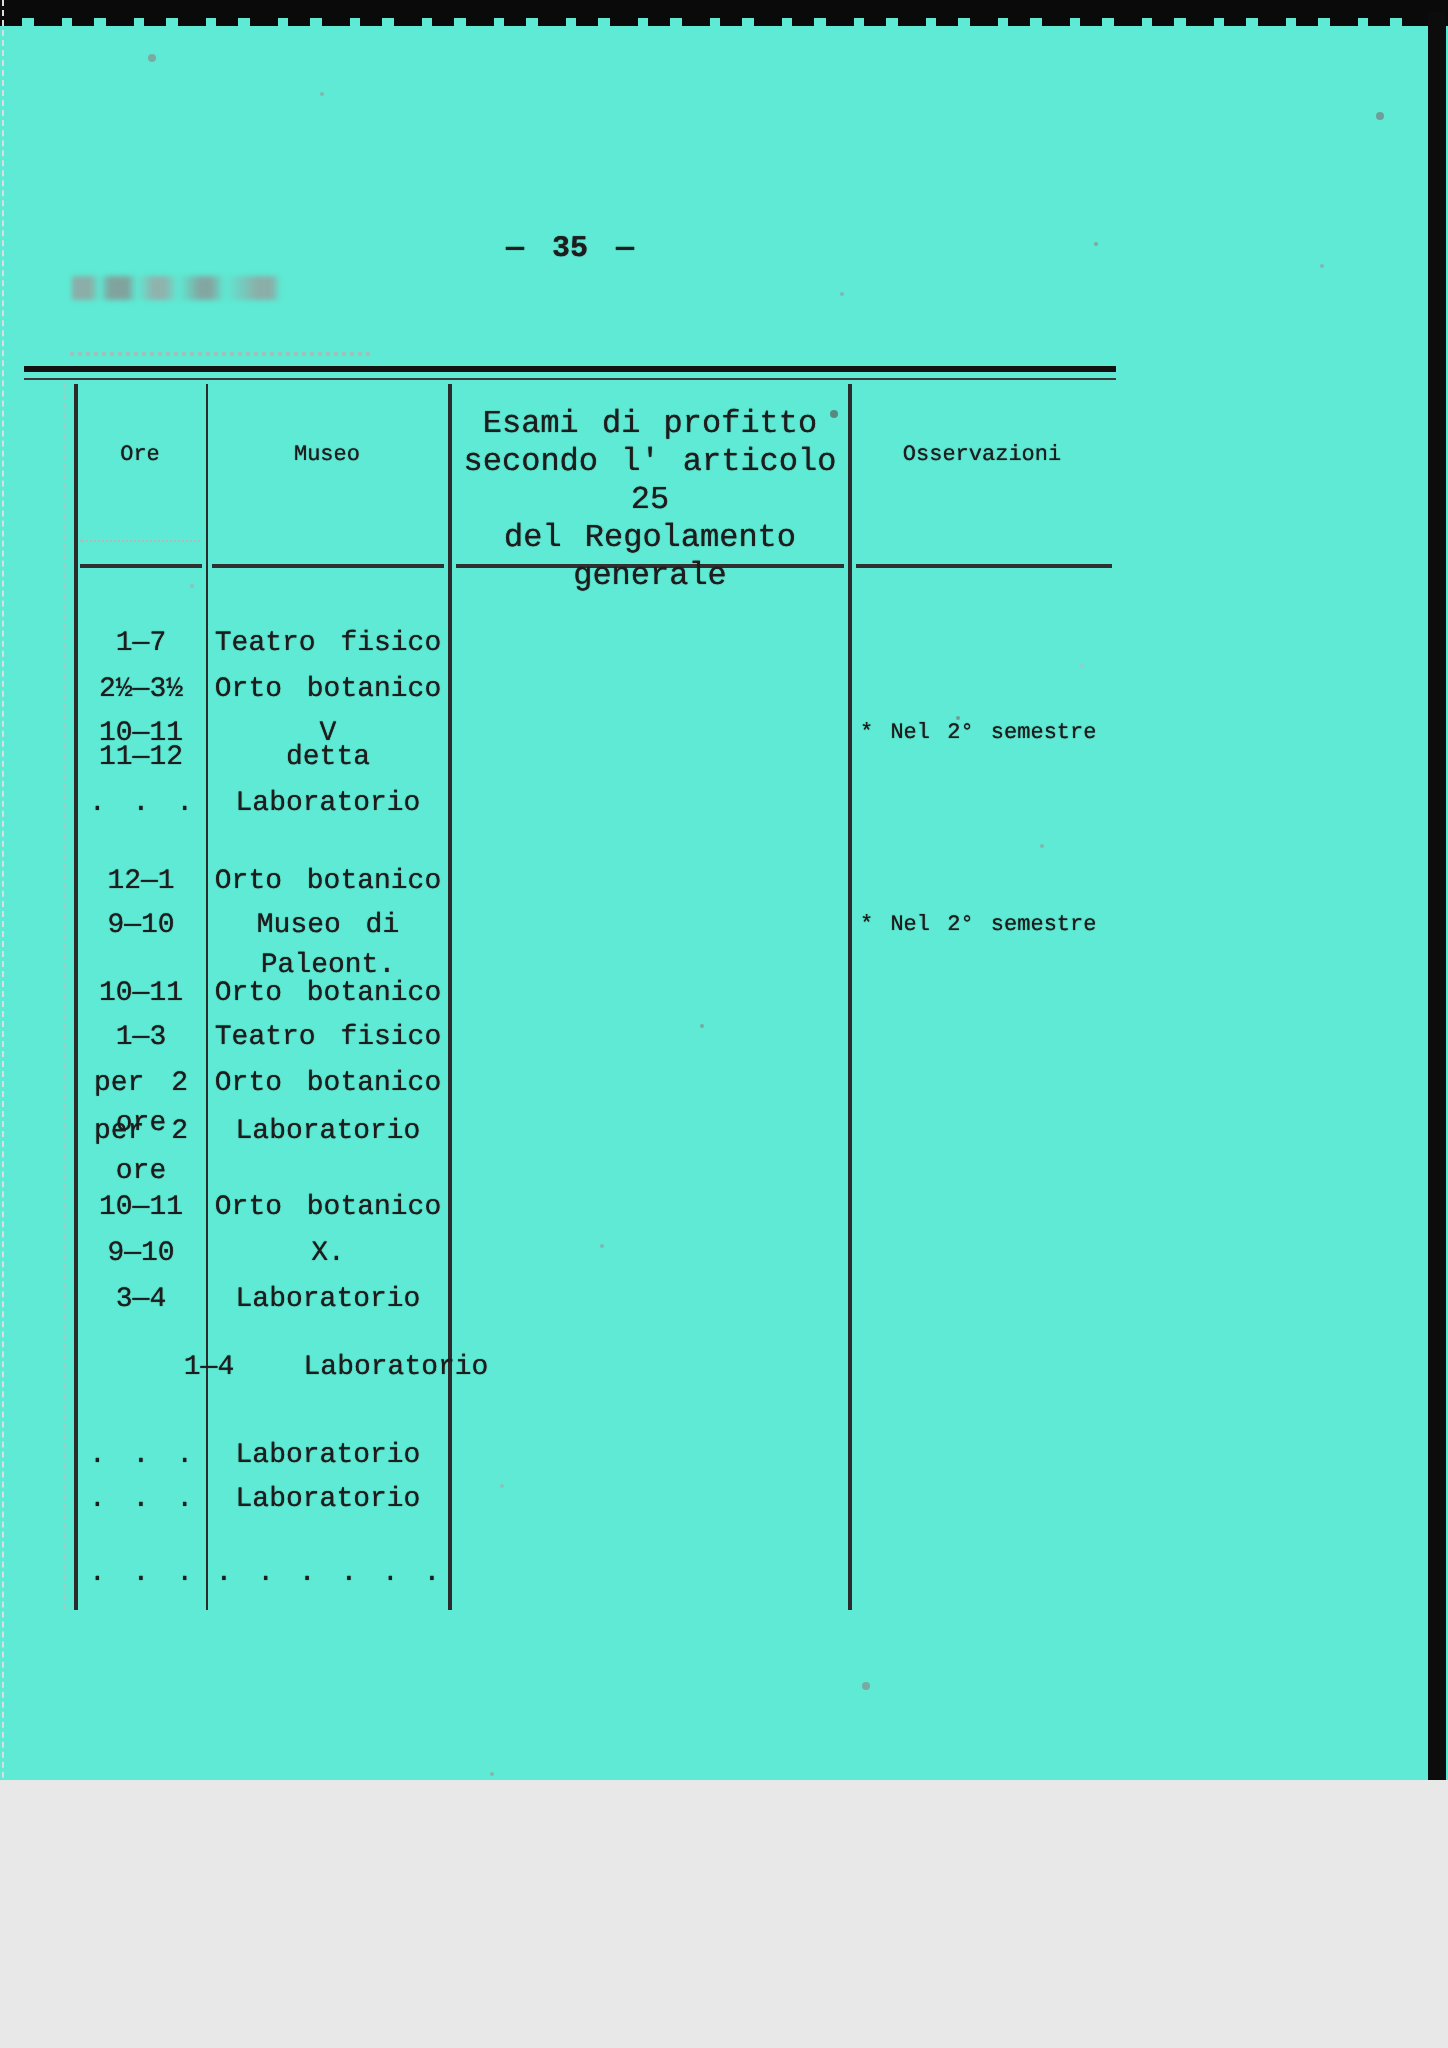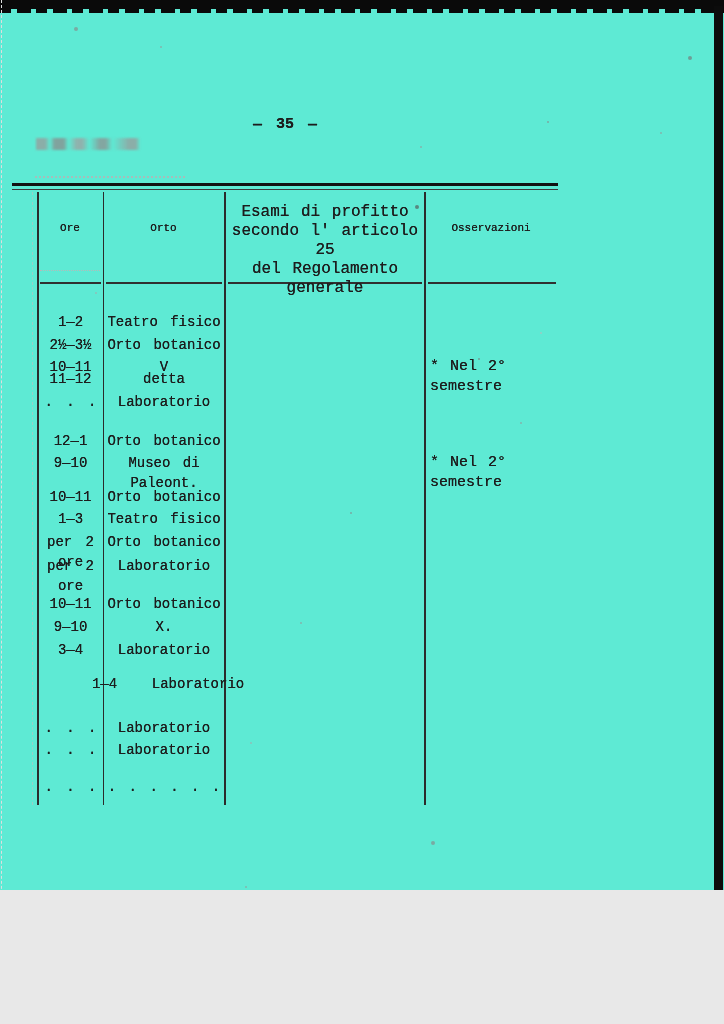--- a/index.html
+++ b/index.html
@@ -59,21 +59,21 @@
   .th-ore{left:38px;top:222px;width:64px;}
   .th-aule{left:104px;top:222px;width:119px;}
   .th-esami{left:228px;top:203px;width:194px;line-height:19px;font-size:16px;white-space:pre-line;}
   .th-oss{left:426px;top:222px;width:130px;text-align:center;}
 
   
   .trow{position:absolute;left:0;width:724px;height:20px;line-height:20px;font-size:14px;}
   .cell{position:absolute;top:0;height:20px;}
   .c-ore{left:40px;width:61px;text-align:center;word-spacing:5px;}
   .c-aule{left:106px;width:116px;text-align:center;word-spacing:4px;}
-  .c-oss{left:430px;width:145px;text-align:left;font-size:15px;word-spacing:2px;}
+  .c-oss{left:430px;width:145px;text-align:left;font-size:11px;word-spacing:2px;}
 </style>
 </head>
 <body>
 
 <div class="page">
 
   <div class="abs top-bar"></div>
   <div class="abs top-bar-ragged"></div>
   <div class="abs right-strip"></div>
   <div class="abs bottom-strip"></div>
@@ -91,29 +91,29 @@
   <div class="abs vline v3"></div>
   <div class="abs vline v4"></div>
   <div class="abs v-ghost"></div>
   <div class="abs hsep s1"></div>
   <div class="abs hsep s2"></div>
   <div class="abs hsep s3"></div>
   <div class="abs hsep s4"></div>
   <div class="abs hsep-dotted"></div>
 
   <div class="abs th th-ore ink">Ore</div>
-  <div class="abs th th-aule ink">Orto</div>
+  <div class="abs th th-aule ink">Museo</div>
   <div class="abs th th-esami ink">Esami di profitto
 secondo l' articolo 25
 del Regolamento generale</div>
   <div class="abs th th-oss ink">Osservazioni</div>
 
   <div id="table-body">
       <div class="trow" style="top: 312px;">
-        <div class="cell ink c-ore">1—2</div>
+        <div class="cell ink c-ore">1—7</div>
         <div class="cell ink c-aule">Teatro fisico</div>
       </div>
       <div class="trow" style="top: 335px;">
         <div class="cell ink c-ore">2½—3½</div>
         <div class="cell ink c-aule">Orto botanico</div>
       </div>
       <div class="trow" style="top: 357px;">
         <div class="cell ink c-ore">10—11</div>
         <div class="cell ink c-aule">V</div>
         <div class="cell ink c-oss">* Nel 2° semestre</div>

